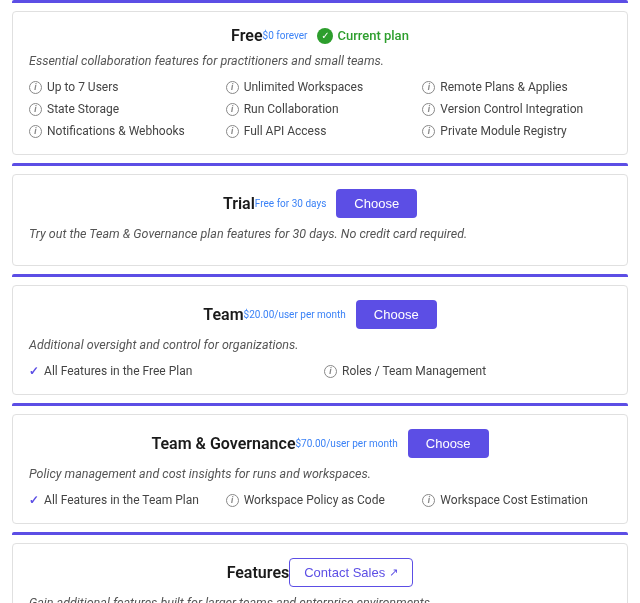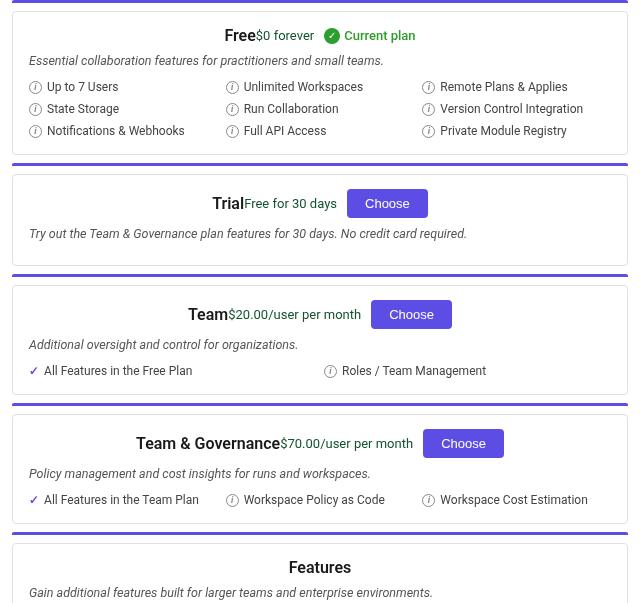--- a/index.html
+++ b/index.html
@@ -26,22 +26,22 @@
       font-size: 16px;
       font-weight: 600;
       color: #1a1a1a;
     }
     .plan-header-right {
       display: flex;
       align-items: center;
       gap: 10px;
     }
     .plan-price {
-      font-size: 13px;
-      color: #14532d;
+      font-size: 10px;
+      color: #3b82f6;
     }
     .current-plan-badge {
       display: flex;
       align-items: center;
       gap: 4px;
       font-size: 13px;
       color: #2d9e2d;
       font-weight: 500;
     }
     .check-circle {
@@ -242,16 +242,22 @@
       <span class="info-icon">i</span>
       <span>Workspace Cost Estimation</span>
     </div>
   </div>
 </div>
 
 <div class="divider"></div>
 <div class="plan-section">
   <div class="plan-header">
     <span class="plan-title">Features</span>
+    <div class="plan-header-right">
+      <button class="btn-contact">
+        <span>Contact Sales</span>
+        <span style="font-size:11px;">↗</span>
+      </button>
+    </div>
   </div>
   <p class="plan-desc">Gain additional features built for larger teams and enterprise environments.</p>
 
 </div>
 
 </body></html>

